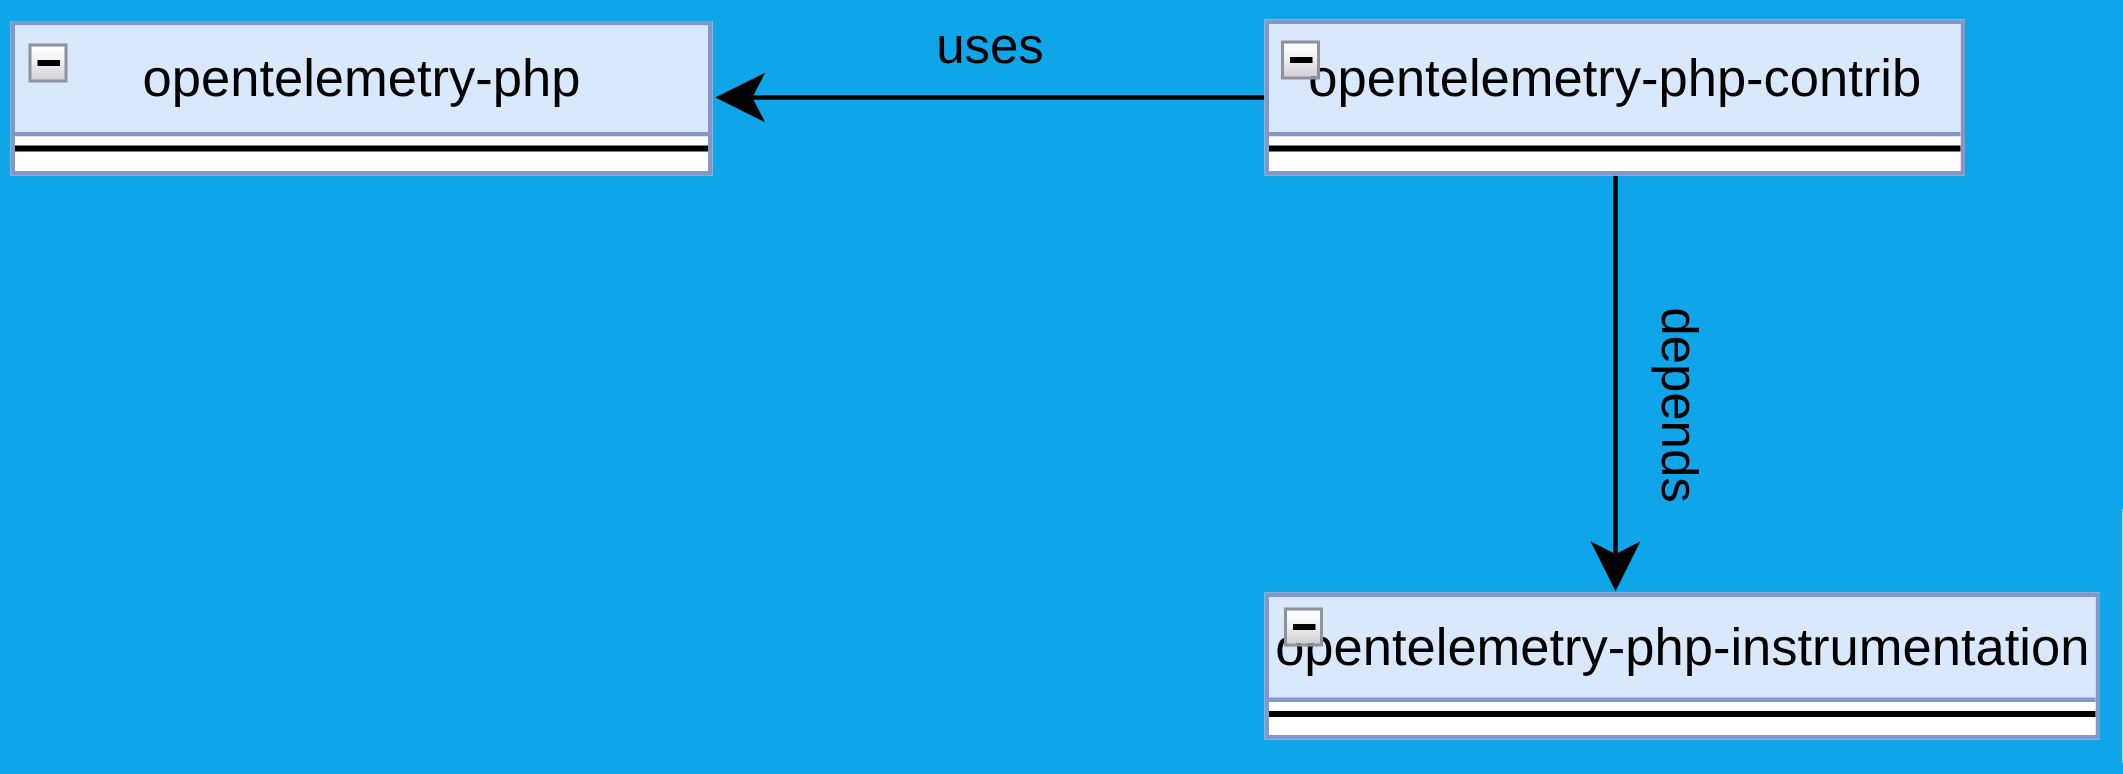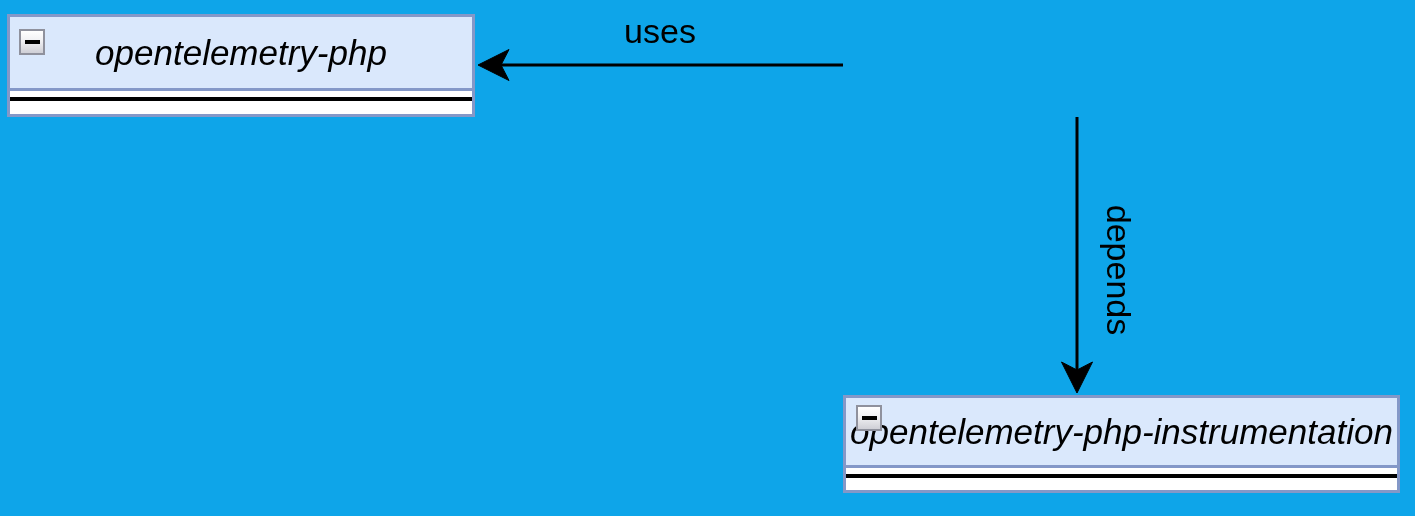--- a/index.html
+++ b/index.html
@@ -28,21 +28,20 @@
     display:flex;flex-direction:column;
   }
   .node-title{
     background:var(--node-fill);
     border-bottom:3px solid var(--node-border);
     position:relative;
     flex:1 1 auto;
     display:flex;align-items:center;justify-content:center;
   }
   .node-label{
-    font-style:italic;
     font-size:35px;
     line-height:1;
     color:var(--ink);
     white-space:nowrap;
   }
   .node-compartment{
     position:relative;
     flex:0 0 23px;
     background:#ffffff;
   }
@@ -102,20 +101,31 @@
       <span class="collapse-btn" style="left:9px;top:12px;">
         <span class="minus-bar"></span>
       </span>
       <span class="node-label">opentelemetry-php</span>
     </div>
     <div class="node-compartment">
       <div class="compartment-divider"></div>
     </div>
   </div>
 
+  <div class="node" style="left:843px;top:13px;width:467px;height:104px;">
+    <div class="node-title">
+      <span class="collapse-btn" style="left:8px;top:11px;">
+        <span class="minus-bar"></span>
+      </span>
+      <span class="node-label">opentelemetry-php-contrib</span>
+    </div>
+    <div class="node-compartment">
+      <div class="compartment-divider"></div>
+    </div>
+  </div>
 
   <div class="node" style="left:843px;top:395px;width:557px;height:98px;">
     <div class="node-title">
       <span class="collapse-btn" style="left:10px;top:7px;">
         <span class="minus-bar"></span>
       </span>
       <span class="node-label">opentelemetry-php-instrumentation</span>
     </div>
     <div class="node-compartment node-c-tall">
       <div class="compartment-divider"></div>

